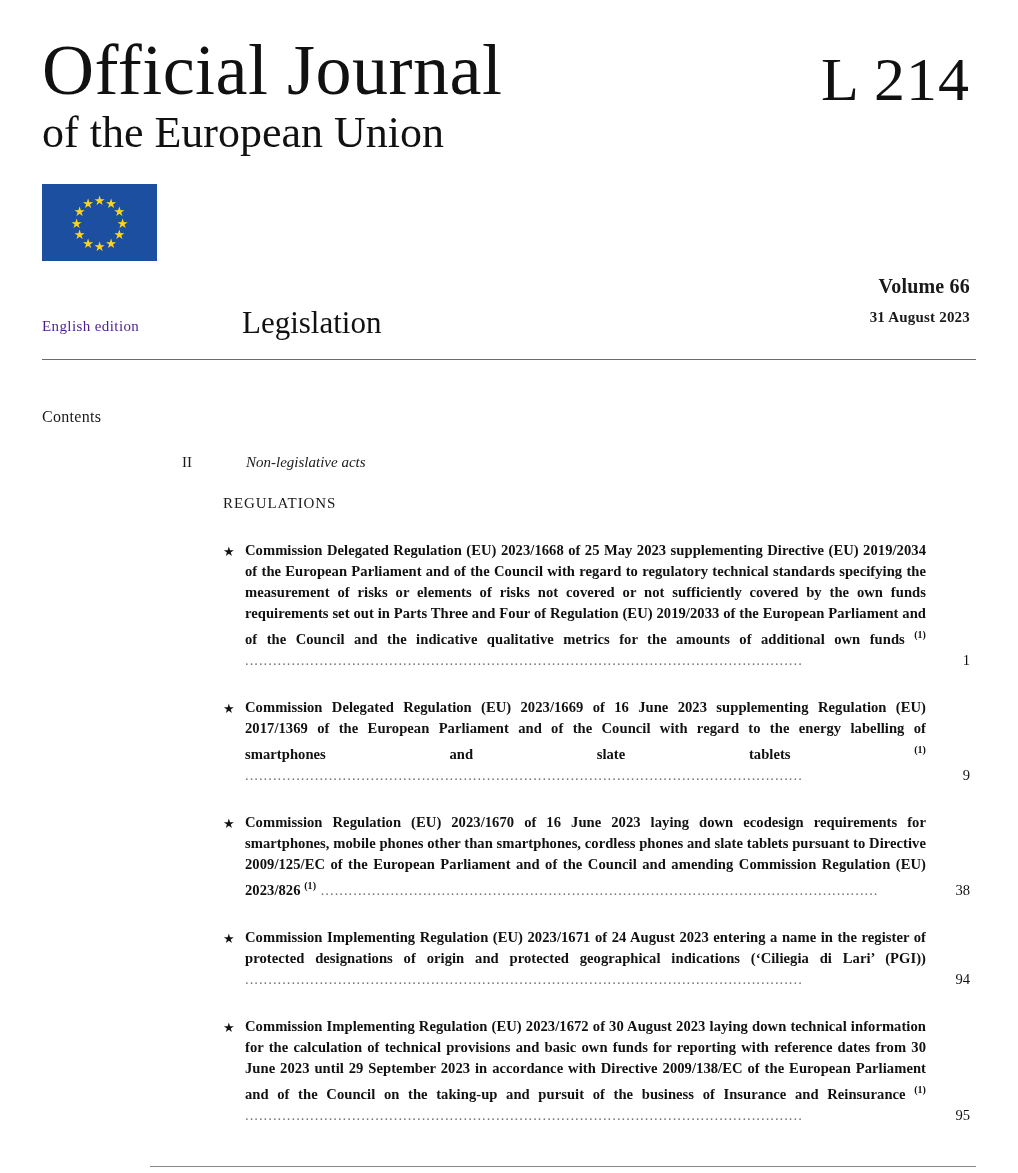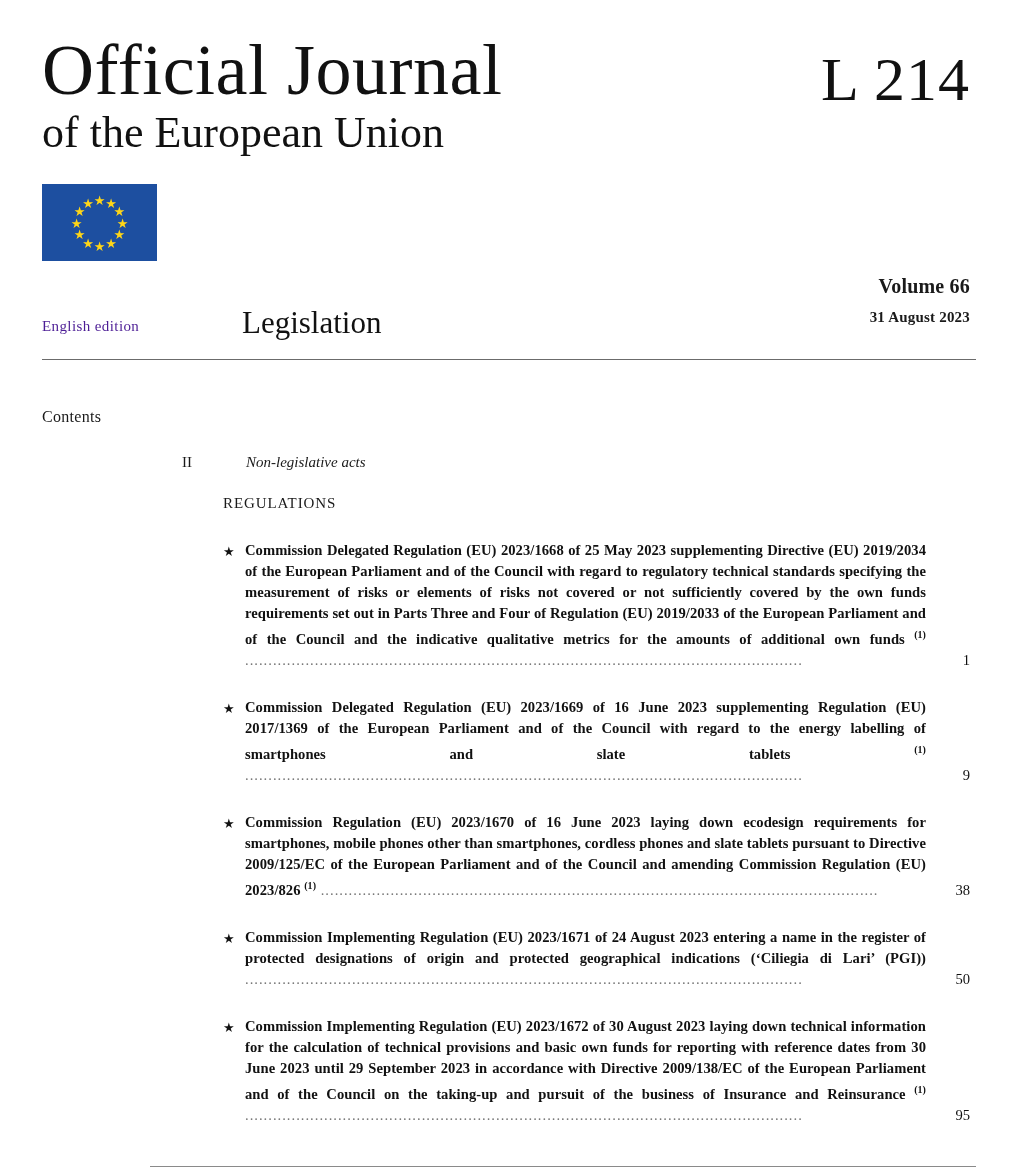--- a/index.html
+++ b/index.html
@@ -277,21 +277,21 @@
           <div class="entry-body">
             <div class="entry-text">Commission Regulation (EU) 2023/1670 of 16 June 2023 laying down ecodesign requirements for smartphones, mobile phones other than smartphones, cordless phones and slate tablets pursuant to Directive 2009/125/EC of the European Parliament and of the Council and amending Commission Regulation (EU) 2023/826 <span class="fn">(1)</span><span class="dots"> ........................................................................................................................</span></div>
           </div>
           <div class="pageno">38</div>
         </div>
         <div class="entry">
           <div class="bullet">★</div>
           <div class="entry-body">
             <div class="entry-text">Commission Implementing Regulation (EU) 2023/1671 of 24 August 2023 entering a name in the register of protected designations of origin and protected geographical indications (‘Ciliegia di Lari’ (PGI)) <span class="dots"> ........................................................................................................................</span></div>
           </div>
-          <div class="pageno">50</div>
+          <div class="pageno">94</div>
         </div>
         <div class="entry">
           <div class="bullet">★</div>
           <div class="entry-body">
             <div class="entry-text">Commission Implementing Regulation (EU) 2023/1672 of 30 August 2023 laying down technical information for the calculation of technical provisions and basic own funds for reporting with reference dates from 30 June 2023 until 29 September 2023 in accordance with Directive 2009/138/EC of the European Parliament and of the Council on the taking-up and pursuit of the business of Insurance and Reinsurance <span class="fn">(1)</span><span class="dots"> ........................................................................................................................</span></div>
           </div>
           <div class="pageno">95</div>
         </div>
       </div>
   </div>

